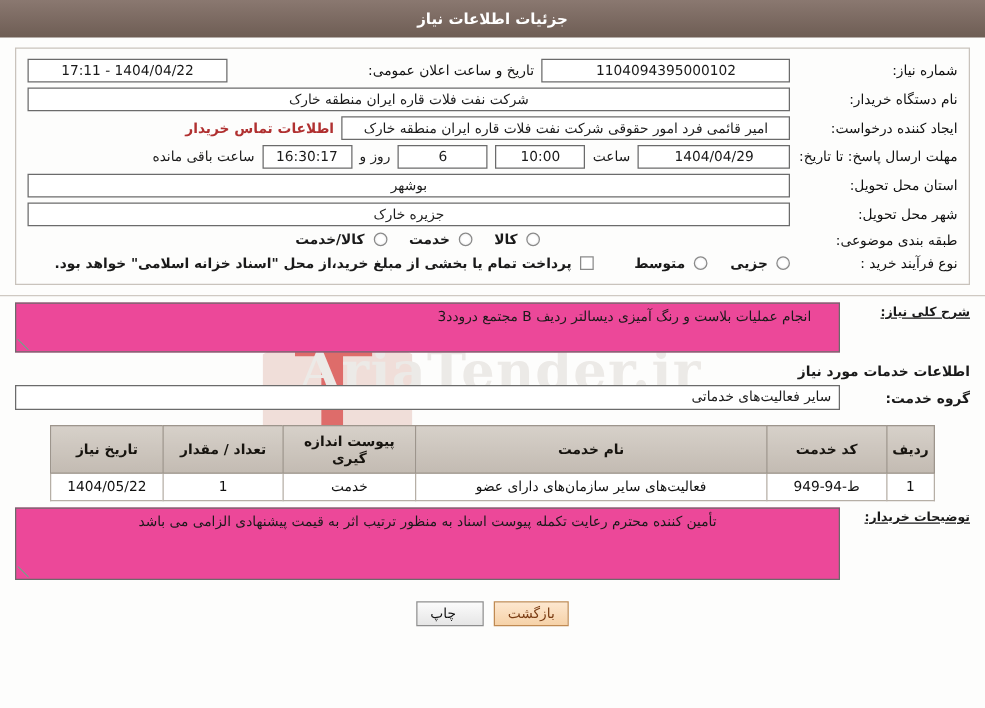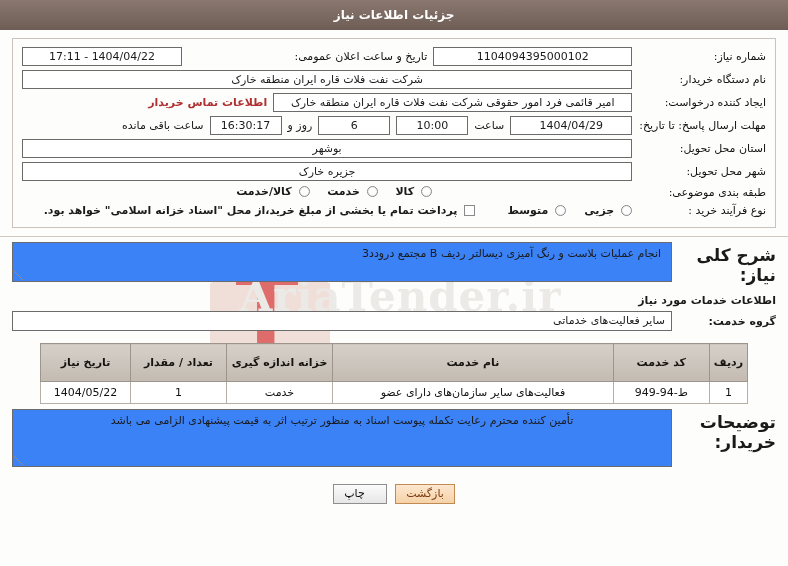--- a/index.html
+++ b/index.html
@@ -136,31 +136,32 @@
     margin: 8px 0 0 0;
   }
 
   
   .sect { margin: 0 12px; }
   .row { display: flex; align-items: flex-start; gap: 8px; padding: 5px 0; }
   .row .cap {
     width: 96px;
     text-align: right;
     font-weight: bold;
-    font-size: 17px;
+    font-size: 10px;
     flex: 0 0 96px;
     padding-top: 3px;
+    text-decoration: underline;
   }
   .area {
     flex: 1 1 auto;
     border: 1px solid #6b6b6b;
-    background: #3b82f6;
+    background: #ec4899;
     min-height: 40px;
     font-size: 11px;
-    padding: 4px 10px;
+    padding: 4px 22px;
     text-align: right;
     position: relative;
   }
   .area.tall { min-height: 58px; }
   .resize {
     position: absolute;
     left: 1px; bottom: 1px;
     width: 9px; height: 9px;
     background:
       linear-gradient(45deg, transparent 45%, #8d8d8d 45%, #8d8d8d 55%, transparent 55%);
@@ -376,21 +377,21 @@
     </div>
   </div>
 
   <div class="dt-wrap">
     <table class="dt">
       <thead>
         <tr>
           <th style="width:34px">ردیف</th>
           <th style="width:96px">کد خدمت</th>
           <th>نام خدمت</th>
-          <th style="width:106px">خزانه اندازه گیری</th>
+          <th style="width:106px">پیوست اندازه گیری</th>
           <th style="width:96px">تعداد / مقدار</th>
           <th style="width:90px">تاریخ نیاز</th>
         </tr>
       </thead>
       <tbody>
         <tr>
           <td>1</td>
           <td class="ltr">ط-94-949</td>
           <td>فعالیت‌های سایر سازمان‌های دارای عضو</td>
           <td>خدمت</td>

